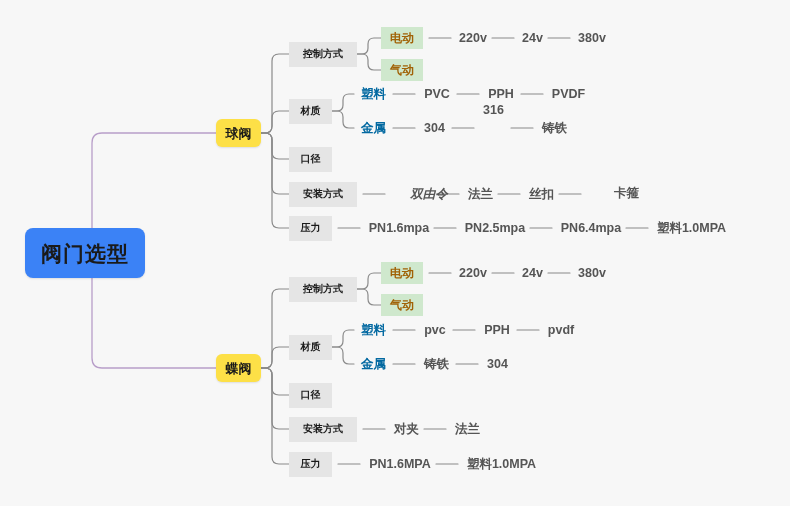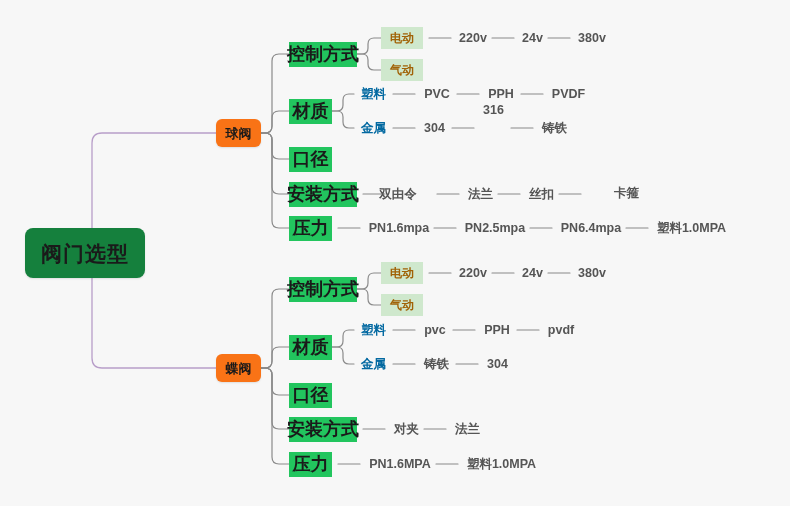--- a/index.html
+++ b/index.html
@@ -31,44 +31,44 @@
     position: absolute;
     box-sizing: border-box;
     display: flex;
     align-items: center;
     justify-content: center;
     white-space: nowrap;
     line-height: 1;
   }
   
   .n-root {
-    background: #15803d;
+    background: #3b82f6;
     border-radius: 8px;
     color: #1a1a1a;
     font-size: 21px;
     font-weight: bold;
     letter-spacing: 1px;
     padding: 0 14px;
     box-shadow: 0 1px 2px rgba(0,0,0,0.10);
   }
   
   .n-valve {
-    background: #f97316;
+    background: #fde047;
     border-radius: 6px;
     color: #1a1a1a;
     font-size: 13px;
     font-weight: bold;
     padding: 0 10px;
     box-shadow: 0 1px 2px rgba(0,0,0,0.10);
   }
   
   .n-cat {
-    background: #22c55e;
+    background: #e5e5e5;
     color: #1a1a1a;
-    font-size: 18px;
+    font-size: 10px;
     font-weight: bold;
     padding: 0 8px;
   }
   
   .n-drive {
     background: #cfe8cd;
     color: #a16207;
     font-size: 12px;
     font-weight: bold;
     padding: 0 8px;
@@ -155,21 +155,21 @@
       <div class="node n-text" style="left: 360px; top: 85px; width: 27px; height: 18px;">塑料</div>
       <div class="node n-leaf" style="left: 423px; top: 85px; width: 28px; height: 18px;">PVC</div>
       <div class="node n-leaf" style="left: 487px; top: 85px; width: 28px; height: 18px;">PPH</div>
       <div class="node n-leaf" style="left: 551px; top: 85px; width: 35px; height: 18px;">PVDF</div>
       <div class="node n-text" style="left: 360px; top: 119px; width: 27px; height: 18px;">金属</div>
       <div class="node n-leaf" style="left: 423px; top: 119px; width: 23px; height: 18px;">304</div>
       <div class="node n-leaf" style="left: 482px; top: 101px; width: 23px; height: 18px;">316</div>
       <div class="node n-leaf" style="left: 541px; top: 119px; width: 27px; height: 18px;">铸铁</div>
       <div class="node n-cat" style="left: 289px; top: 146.5px; width: 43px; height: 25px;">口径</div>
       <div class="node n-cat" style="left: 289px; top: 181.5px; width: 68px; height: 25px;">安装方式</div>
-      <div class="node n-leaf" style="left: 378px; top: 185px; width: 40px; height: 18px;">双由令</div>
+      <div class="node n-leaf" style="left: 409px; top: 185px; width: 40px; height: 18px; font-style: italic;">双由令</div>
       <div class="node n-leaf" style="left: 467px; top: 185px; width: 27px; height: 18px;">法兰</div>
       <div class="node n-leaf" style="left: 528px; top: 185px; width: 27px; height: 18px;">丝扣</div>
       <div class="node n-leaf" style="left: 613px; top: 185px; width: 27px; height: 18px; font-family: Liberation Mono, monospace;">卡箍</div>
       <div class="node n-cat" style="left: 289px; top: 215.5px; width: 43px; height: 25px;">压力</div>
       <div class="node n-leaf" style="left: 368px; top: 219px; width: 62px; height: 18px;">PN1.6mpa</div>
       <div class="node n-leaf" style="left: 464px; top: 219px; width: 62px; height: 18px;">PN2.5mpa</div>
       <div class="node n-leaf" style="left: 560px; top: 219px; width: 62px; height: 18px;">PN6.4mpa</div>
       <div class="node n-leaf" style="left: 656px; top: 219px; width: 71px; height: 18px;">塑料1.0MPA</div>
       <div class="node n-valve" style="left: 216px; top: 354px; width: 45px; height: 28px;">蝶阀</div>
       <div class="node n-cat" style="left: 289px; top: 276.5px; width: 68px; height: 25px;">控制方式</div>

